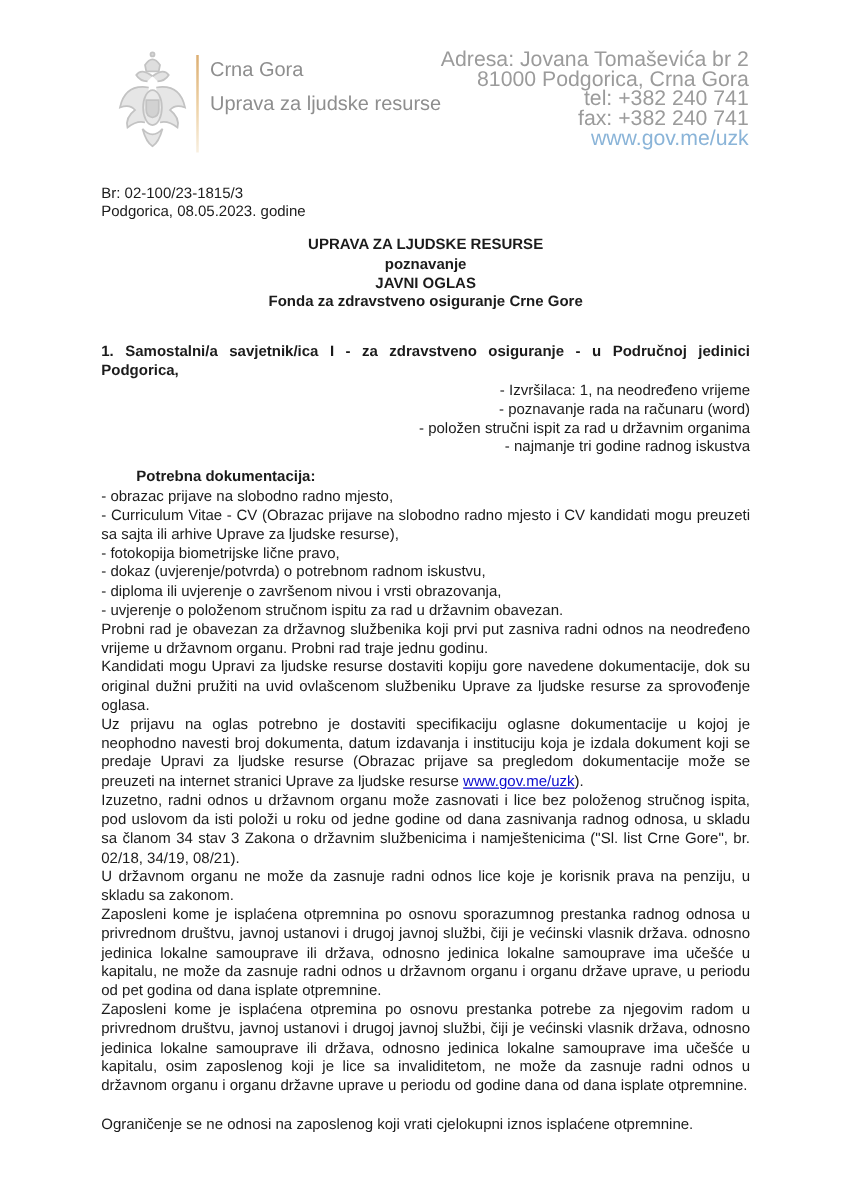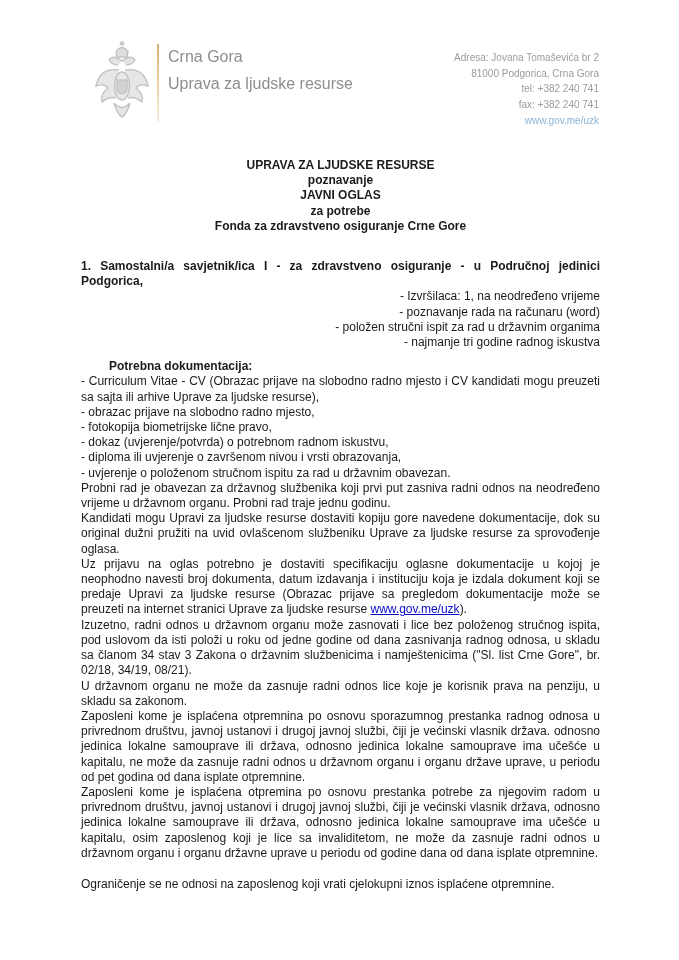--- a/index.html
+++ b/index.html
@@ -7,22 +7,22 @@
   .page{position:relative;width:679px;height:960px;background:#ffffff;overflow:hidden;}
 
   
   .letterhead{position:absolute;top:0;left:0;width:679px;height:140px;}
   .logo{position:absolute;left:93px;top:40px;width:58px;height:84px;}
   .lh-divider{position:absolute;left:157px;top:44px;width:2px;height:78px;
     background:linear-gradient(180deg,#dcae72 0%,#eed3a8 55%,#f8efe0 100%);}
   .org{position:absolute;left:168px;top:47px;color:#8e8e8e;}
   .org .l1{font-size:16px;line-height:20px;}
   .org .l2{font-size:16px;line-height:20px;margin-top:7px;}
-  .address{position:absolute;right:80px;top:50px;text-align:right;color:#9b9b9b;
-    font-size:10px;line-height:15.5px;}
+  .address{position:absolute;right:80px;top:40px;text-align:right;color:#9b9b9b;
+    font-size:17px;line-height:15.5px;}
   .address .site{color:#8ab4d8;margin-top:1px;}
 
   
   .content{position:absolute;left:81px;top:147px;width:519px;color:#1b1b1b;
     font-size:12px;line-height:15.2px;text-align:justify;}
   .ref{ text-align:left;}
   .title-block{margin-top:11px;text-align:center;font-weight:bold;}
   .vacancy-heading{margin-top:25px;font-weight:bold;text-align:justify;}
   .req-item{padding-left:3px;text-align:right;}
   .doc-heading{margin-top:9px;font-weight:bold;text-align:left;padding-left:28px;}
@@ -62,38 +62,41 @@
       <div>Adresa: Jovana Tomaševića br 2</div>
       <div>81000 Podgorica, Crna Gora</div>
       <div>tel: +382 240 741</div>
       <div>fax: +382 240 741</div>
       <div class="site">www.gov.me/uzk</div>
     </div>
   </div>
 
   <div class="content">
 
+    <div class="ref">
+      <div>Br: 02-100/23-1815/3</div>
+      <div>Podgorica, 08.05.2023. godine</div>
+    </div>
 
     <div class="title-block">
       <div>UPRAVA ZA LJUDSKE RESURSE</div>
       <div>poznavanje</div>
       <div>JAVNI OGLAS</div>
-      <div>za potrebe</div>
       <div>Fonda za zdravstveno osiguranje Crne Gore</div>
     </div>
 
     <div class="vacancy-heading">1. Samostalni/a savjetnik/ica I - za zdravstveno osiguranje - u Područnoj jedinici Podgorica,</div>
     <div class="req-item">- Izvršilaca: 1, na neodređeno vrijeme</div>
     <div class="req-item">- poznavanje rada na računaru (word)</div>
     <div class="req-item">- položen stručni ispit za rad u državnim organima</div>
     <div class="req-item">- najmanje tri godine radnog iskustva</div>
 
     <div class="doc-heading">Potrebna dokumentacija:</div>
+    <div class="doc-item">- obrazac prijave na slobodno radno mjesto,</div>
     <div class="doc-item wrap">- Curriculum Vitae - CV (Obrazac prijave na slobodno radno mjesto i CV kandidati mogu preuzeti sa sajta ili arhive Uprave za ljudske resurse),</div>
-    <div class="doc-item">- obrazac prijave na slobodno radno mjesto,</div>
     <div class="doc-item">- fotokopija biometrijske lične pravo,</div>
     <div class="doc-item">- dokaz (uvjerenje/potvrda) o potrebnom radnom iskustvu,</div>
     <div class="doc-item">- diploma ili uvjerenje o završenom nivou i vrsti obrazovanja,</div>
     <div class="doc-item">- uvjerenje o položenom stručnom ispitu za rad u državnim obavezan.</div>
 
     <div class="para">Probni rad je obavezan za državnog službenika koji prvi put zasniva radni odnos na neodređeno vrijeme u državnom organu. Probni rad traje jednu godinu.</div>
     <div class="para">Kandidati mogu Upravi za ljudske resurse dostaviti kopiju gore navedene dokumentacije, dok su original dužni pružiti na uvid ovlašcenom službeniku Uprave za ljudske resurse za sprovođenje oglasa.</div>
     <div class="para"><span>Uz prijavu na oglas potrebno je dostaviti specifikaciju oglasne dokumentacije u kojoj je neophodno navesti broj dokumenta, datum izdavanja i instituciju koja je izdala dokument koji se predaje Upravi za ljudske resurse (Obrazac prijave sa pregledom dokumentacije može se preuzeti na internet stranici Uprave za ljudske resurse </span><a class="doclink">www.gov.me/uzk</a><span>).</span></div>
     <div class="para">Izuzetno,  radni odnos u državnom organu može zasnovati i lice bez položenog stručnog ispita, pod uslovom da isti položi u roku od jedne godine od dana zasnivanja radnog odnosa, u skladu sa članom 34 stav 3 Zakona o državnim službenicima i namještenicima ("Sl. list Crne Gore", br. 02/18, 34/19, 08/21).</div>
     <div class="para">U državnom organu ne može da zasnuje radni odnos lice koje je korisnik prava na penziju, u skladu sa zakonom.</div>

